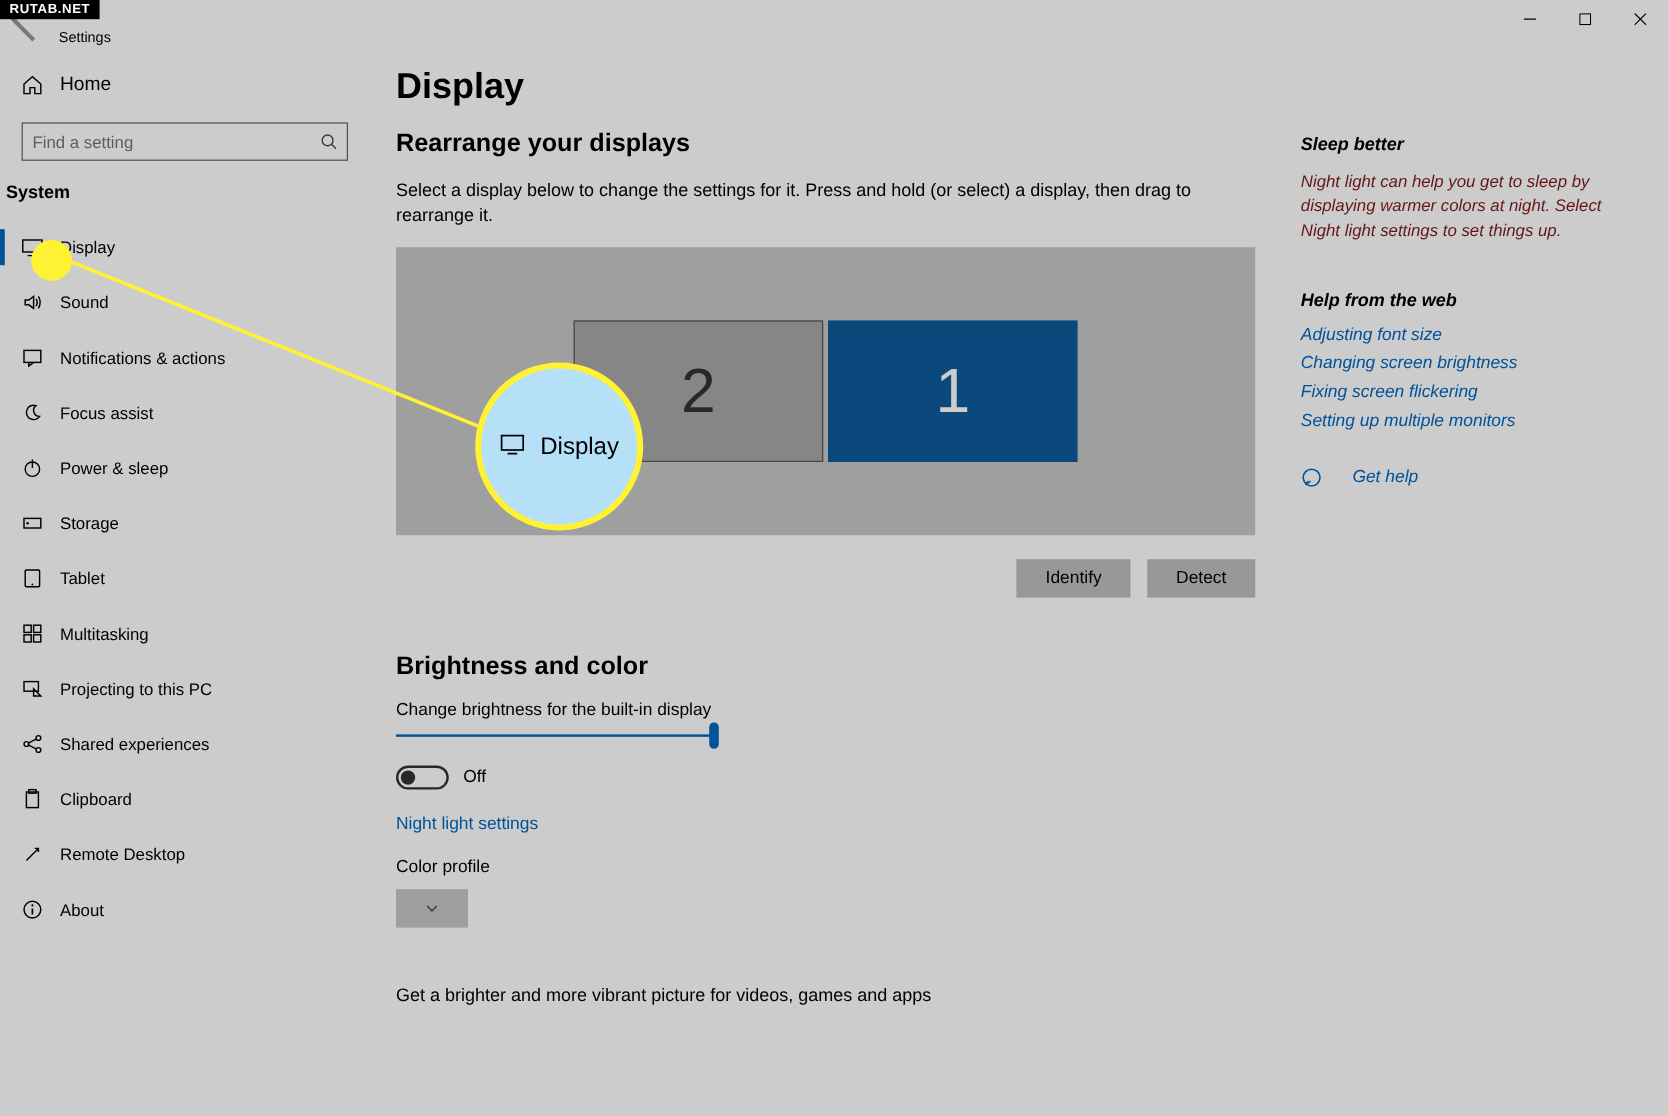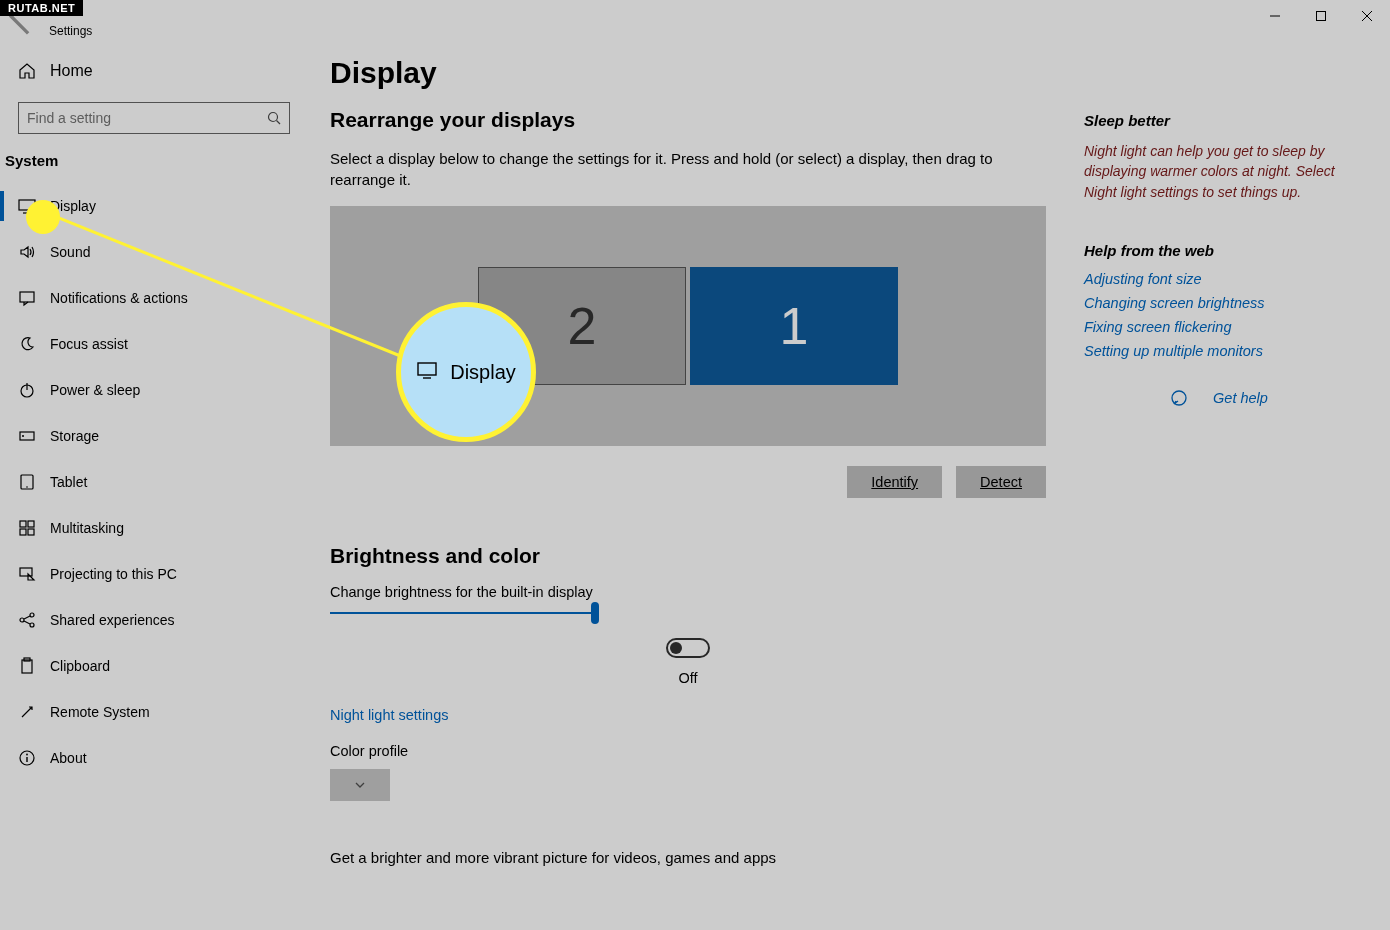--- a/index.html
+++ b/index.html
@@ -37,42 +37,42 @@
 
 .section-title { font-size: 21px; font-weight: 600; margin-bottom: 16px; }
 .section-sub { font-size: 15px; color: #000; margin-bottom: 16px; line-height: 1.4; }
 
 .display-arrange { background: #c7c7c7; height: 240px; position: relative; display: flex; align-items: center; justify-content: center; gap: 4px; margin-bottom: 20px; }
 .display-box { height: 118px; display: flex; align-items: center; justify-content: center; font-size: 52px; font-weight: 300; cursor: pointer; }
 .display-box.d2 { width: 208px; background: #a8a8a8; border: 1px solid #555; color: #333; }
 .display-box.d1 { width: 208px; background: #0e5a9c; color: #fff; }
 
 .arrange-buttons { display: flex; justify-content: flex-end; gap: 14px; margin-bottom: 46px; }
-.grey-btn { background: #bfbfbf; border: none; padding: 8px 24px; font-size: 14.5px; cursor: pointer; text-decoration: underline; }
+.grey-btn { background: #bfbfbf; border: none; padding: 8px 24px; font-size: 14.5px; cursor: pointer; }
 
 .slider-label { font-size: 14.5px; margin-bottom: 12px; }
 .slider-track { width: 266px; height: 2px; background: #0067c0; position: relative; margin-bottom: 24px; }
 .slider-thumb { position: absolute; right: -3px; top: -10px; width: 8px; height: 22px; background: #0067c0; border-radius: 4px; cursor: pointer; }
 
 .toggle-label { font-size: 14.5px; margin-bottom: 10px; }
-.toggle-row { display: flex; align-items: center; gap: 12px; margin-bottom: 20px; flex-direction: column; }
+.toggle-row { display: flex; align-items: center; gap: 12px; margin-bottom: 20px; }
 .toggle { width: 44px; height: 20px; border: 2px solid #333; border-radius: 20px; position: relative; cursor: pointer; }
 .toggle-knob { position: absolute; left: 2px; top: 2px; width: 12px; height: 12px; background: #333; border-radius: 50%; }
 .toggle-state { font-size: 14.5px; }
 
 .link { color: #0067c0; font-size: 14.5px; cursor: pointer; display: inline-block; margin-bottom: 20px; }
 .link-list .link { display: block; margin-bottom: 8px; }
 
 .profile-label { font-size: 14.5px; margin-bottom: 10px; }
 .profile-select { width: 60px; height: 32px; background: #c7c7c7; display: flex; align-items: center; justify-content: center; cursor: pointer; margin-bottom: 46px; }
 .profile-select svg { width: 12px; height: 12px; opacity: 0.6; }
 
 .right-heading { font-size: 15px; font-weight: 600; margin-bottom: 12px; }
 .right-text { font-size: 14px; line-height: 1.45; margin-bottom: 40px; color: #7f1d1d; }
-.help-row { display: flex; align-items: center; gap: 25px; margin-top: 30px; justify-content: center; }
+.help-row { display: flex; align-items: center; gap: 25px; margin-top: 30px; }
 .help-row .icon { width: 18px; height: 18px; }
 
 
 .callout-dot { position: absolute; left: 26px; top: 200px; width: 34px; height: 34px; background: #fff233; border-radius: 50%; z-index: 80; }
 .callout-line { position: absolute; left: 58px; top: 216px; width: 380px; height: 3px; background: #fff233; transform-origin: 0 0; transform: rotate(22deg); z-index: 80; }
 .callout-circle { position: absolute; left: 396px; top: 302px; width: 140px; height: 140px; border-radius: 50%; background: #b6e0f7; border: 5px solid #fff233; display: flex; align-items: center; justify-content: center; gap: 12px; z-index: 80; }
 .callout-circle .ic svg { width: 22px; height: 22px; }
 .callout-circle .tx { font-size: 20px; color: #000; }
 </style>
 </head>
@@ -230,21 +230,21 @@
     <span>Clipboard</span>
   </div>
   <div class="nav-item">
     <span class="icon">
         <svg viewBox="0 0 18 18">
           <path d="M4 14 L14 4 M11 4 L14 4 L14 7" stroke="#000" stroke-width="1.2" fill="none"></path>
           <path d="M14 14 L4 4 M4 7 L4 4 L7 4" stroke="#000" stroke-width="1.2" fill="none" opacity="0"></path>
           <path d="M3 8 L7 4 L7 7 L3 11 Z" stroke="#000" stroke-width="0" fill="none"></path>
         </svg>
       </span>
-    <span>Remote System</span>
+    <span>Remote Desktop</span>
   </div>
   <div class="nav-item">
     <span class="icon">
         <svg viewBox="0 0 18 18">
           <circle cx="9" cy="9" r="7" stroke="#000" stroke-width="1.2" fill="none"></circle>
           <line x1="9" y1="8" x2="9" y2="13" stroke="#000" stroke-width="1.4"></line>
           <circle cx="9" cy="5.5" r="0.9" fill="#000"></circle>
         </svg>
       </span>
     <span>About</span>

